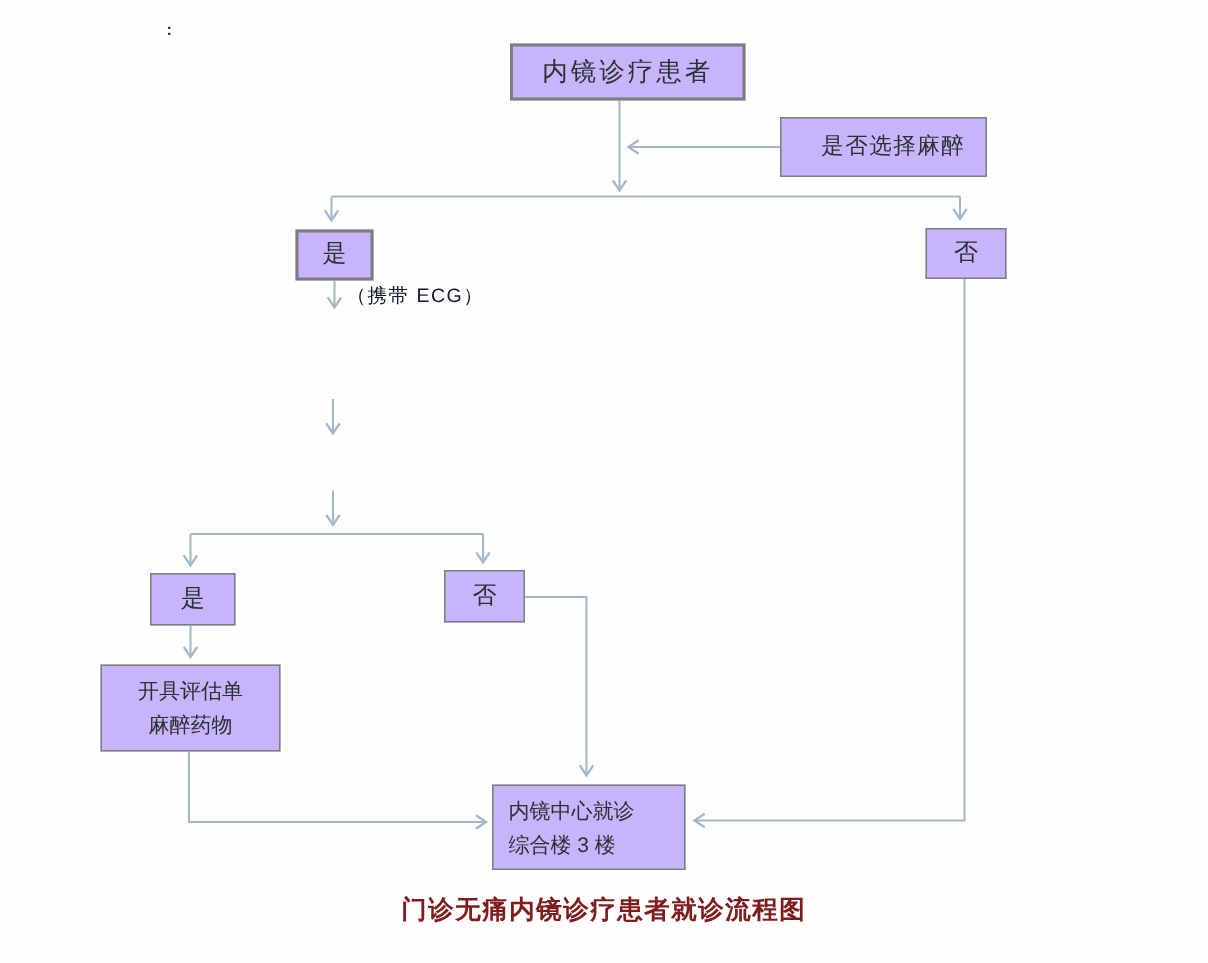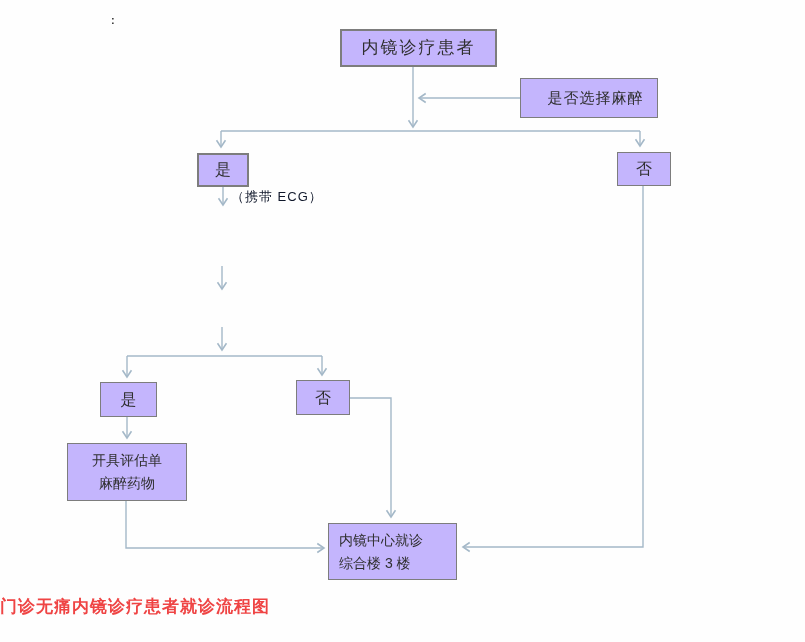--- a/index.html
+++ b/index.html
@@ -27,22 +27,22 @@
   .b-issue  {left:67px;top:443px;width:120px;height:58px;border-width:1.5px;}
   .b-issue .l1,.b-issue .l2{font-size:14px;}
   .b-issue .l2{margin-top:4px;}
   .b-center {left:328px;top:523px;width:129px;height:57px;border-width:1.5px;align-items:flex-start;padding-left:10px;}
   .b-center .l1,.b-center .l2{font-size:14px;}
   .b-center .l2{margin-top:4px;}
   .note-ecg{
     position:absolute;left:231px;top:188px;font-size:13px;color:#0f172a;letter-spacing:1px;white-space:nowrap;
   }
   .caption{
-    position:absolute;left:0;top:595px;width:100%;
-    font-size:17px;font-weight:bold;color:#ef4444;letter-spacing:1px;
+    position:absolute;left:0;top:595px;width:100%;text-align:center;
+    font-size:17px;font-weight:bold;color:#7f1d1d;letter-spacing:1px;
   }
   .artifact{
     position:absolute;left:111px;top:14px;font-size:11px;color:#333;font-weight:bold;
   }
 </style>
 </head>
 <body>
 
 <div class="stage">
 

